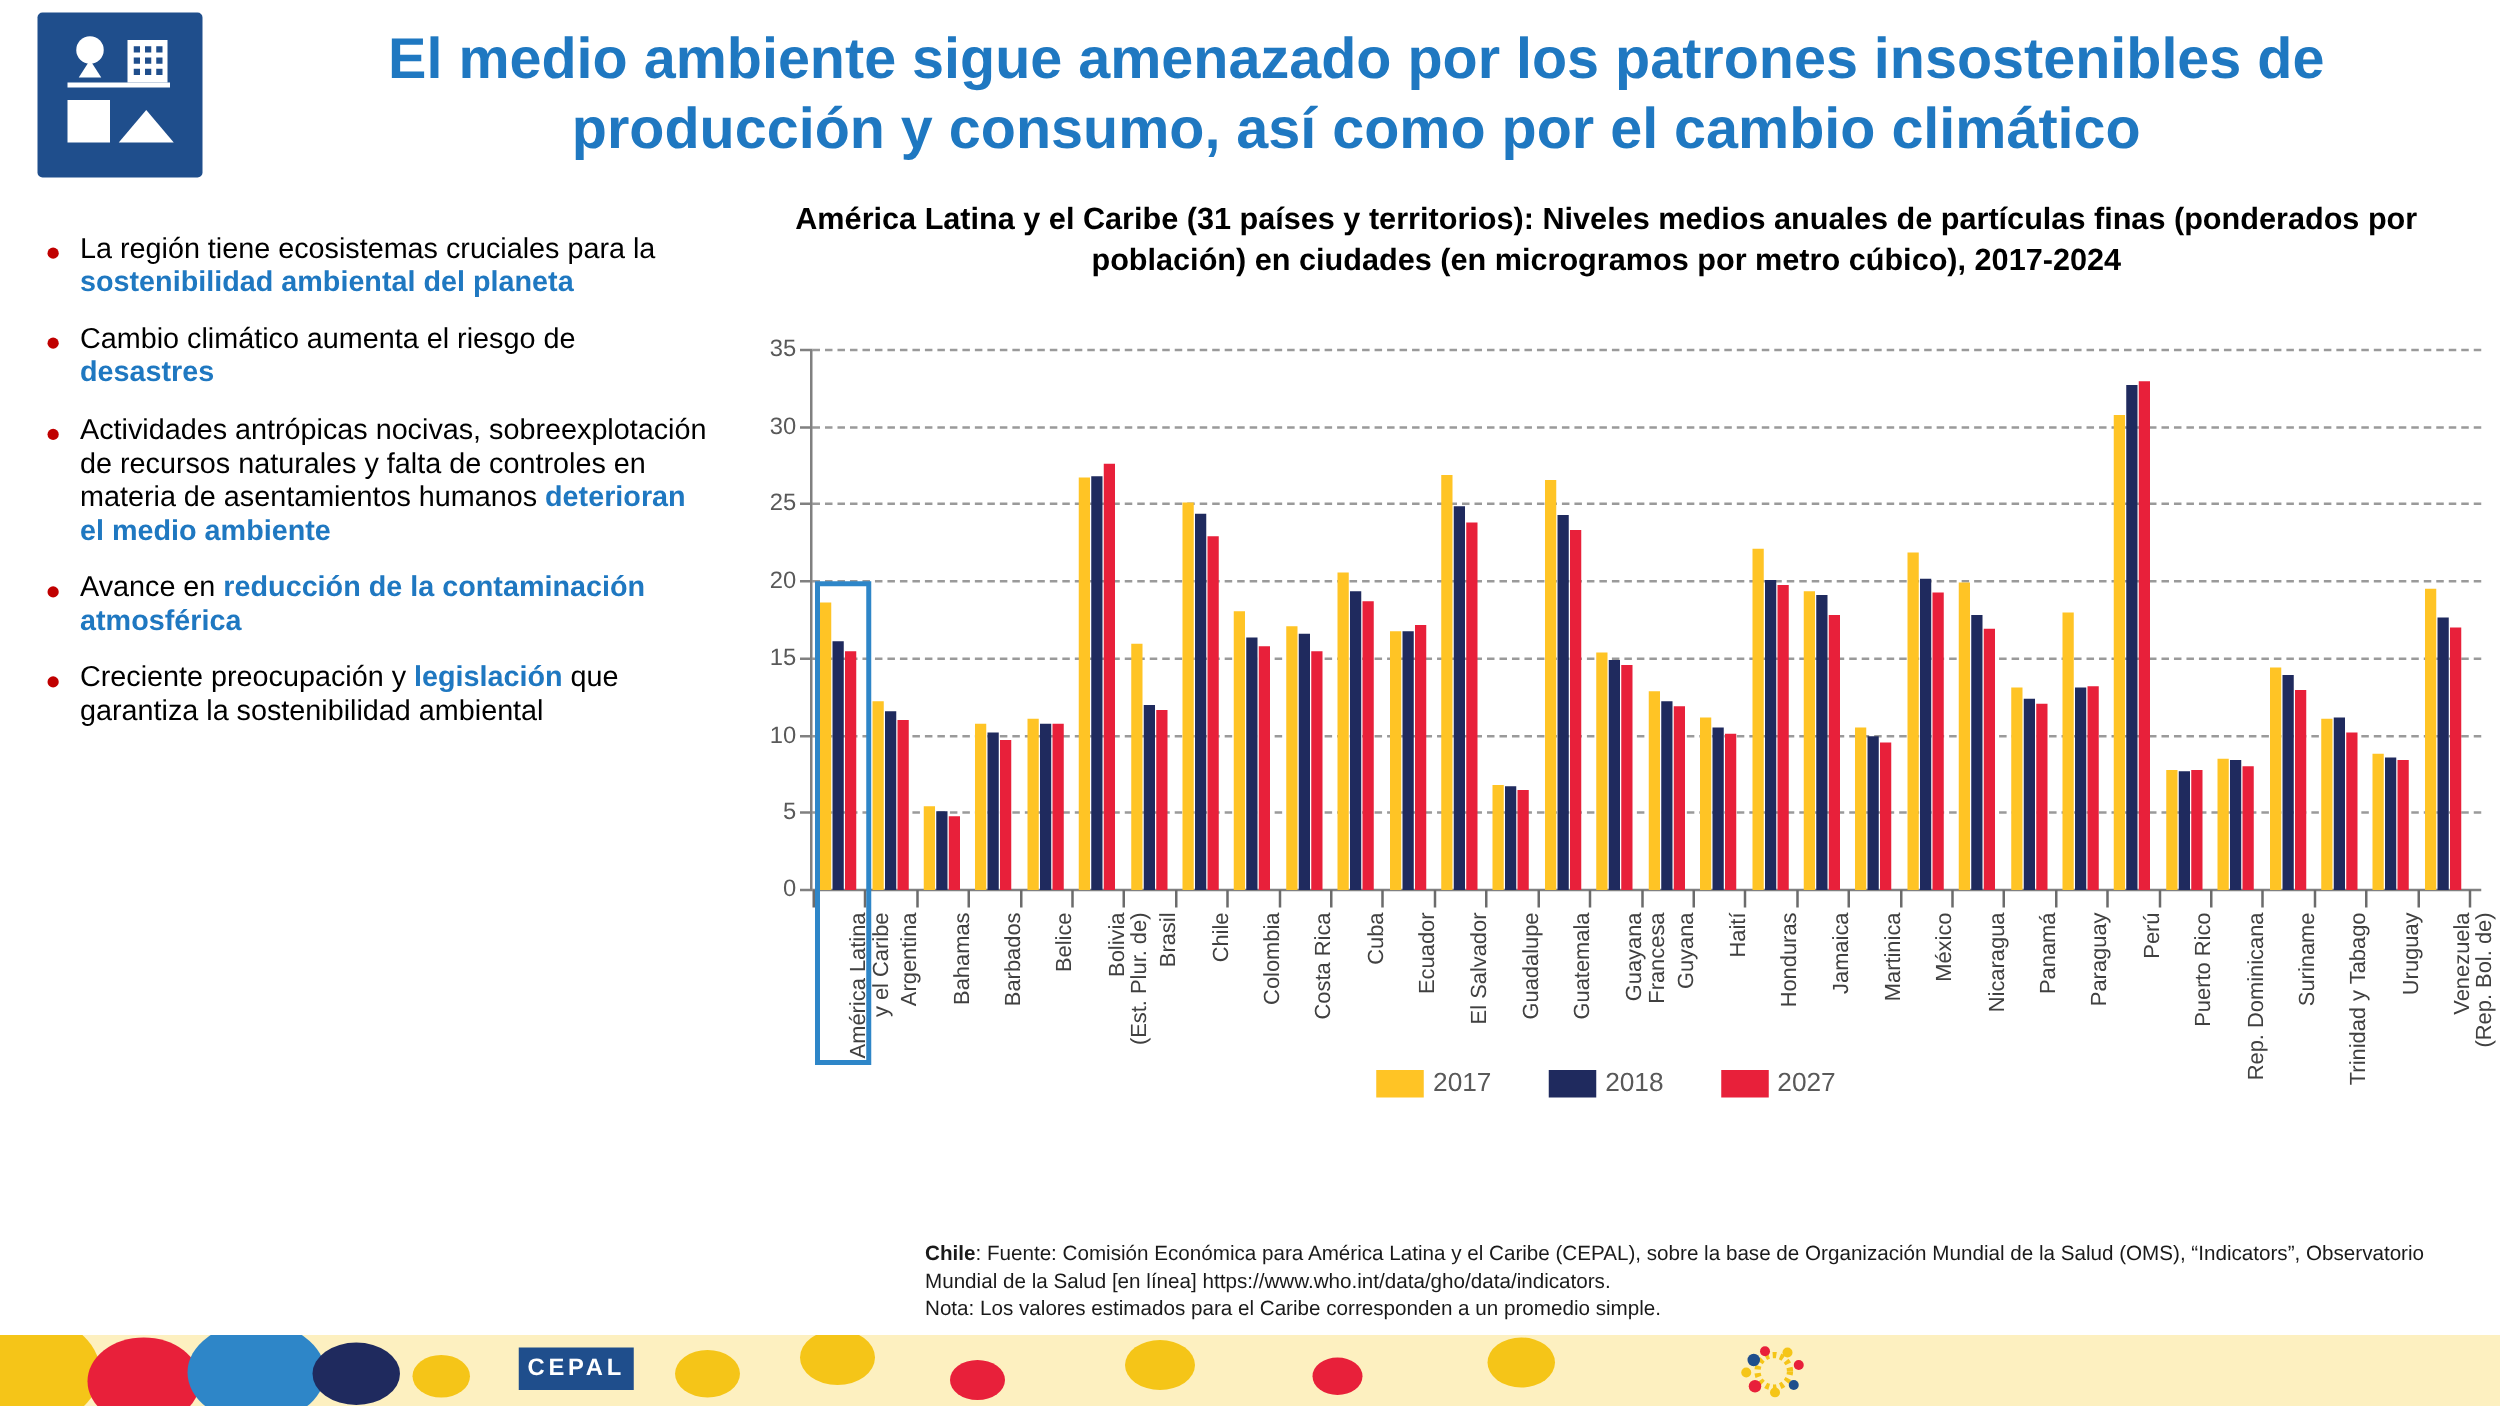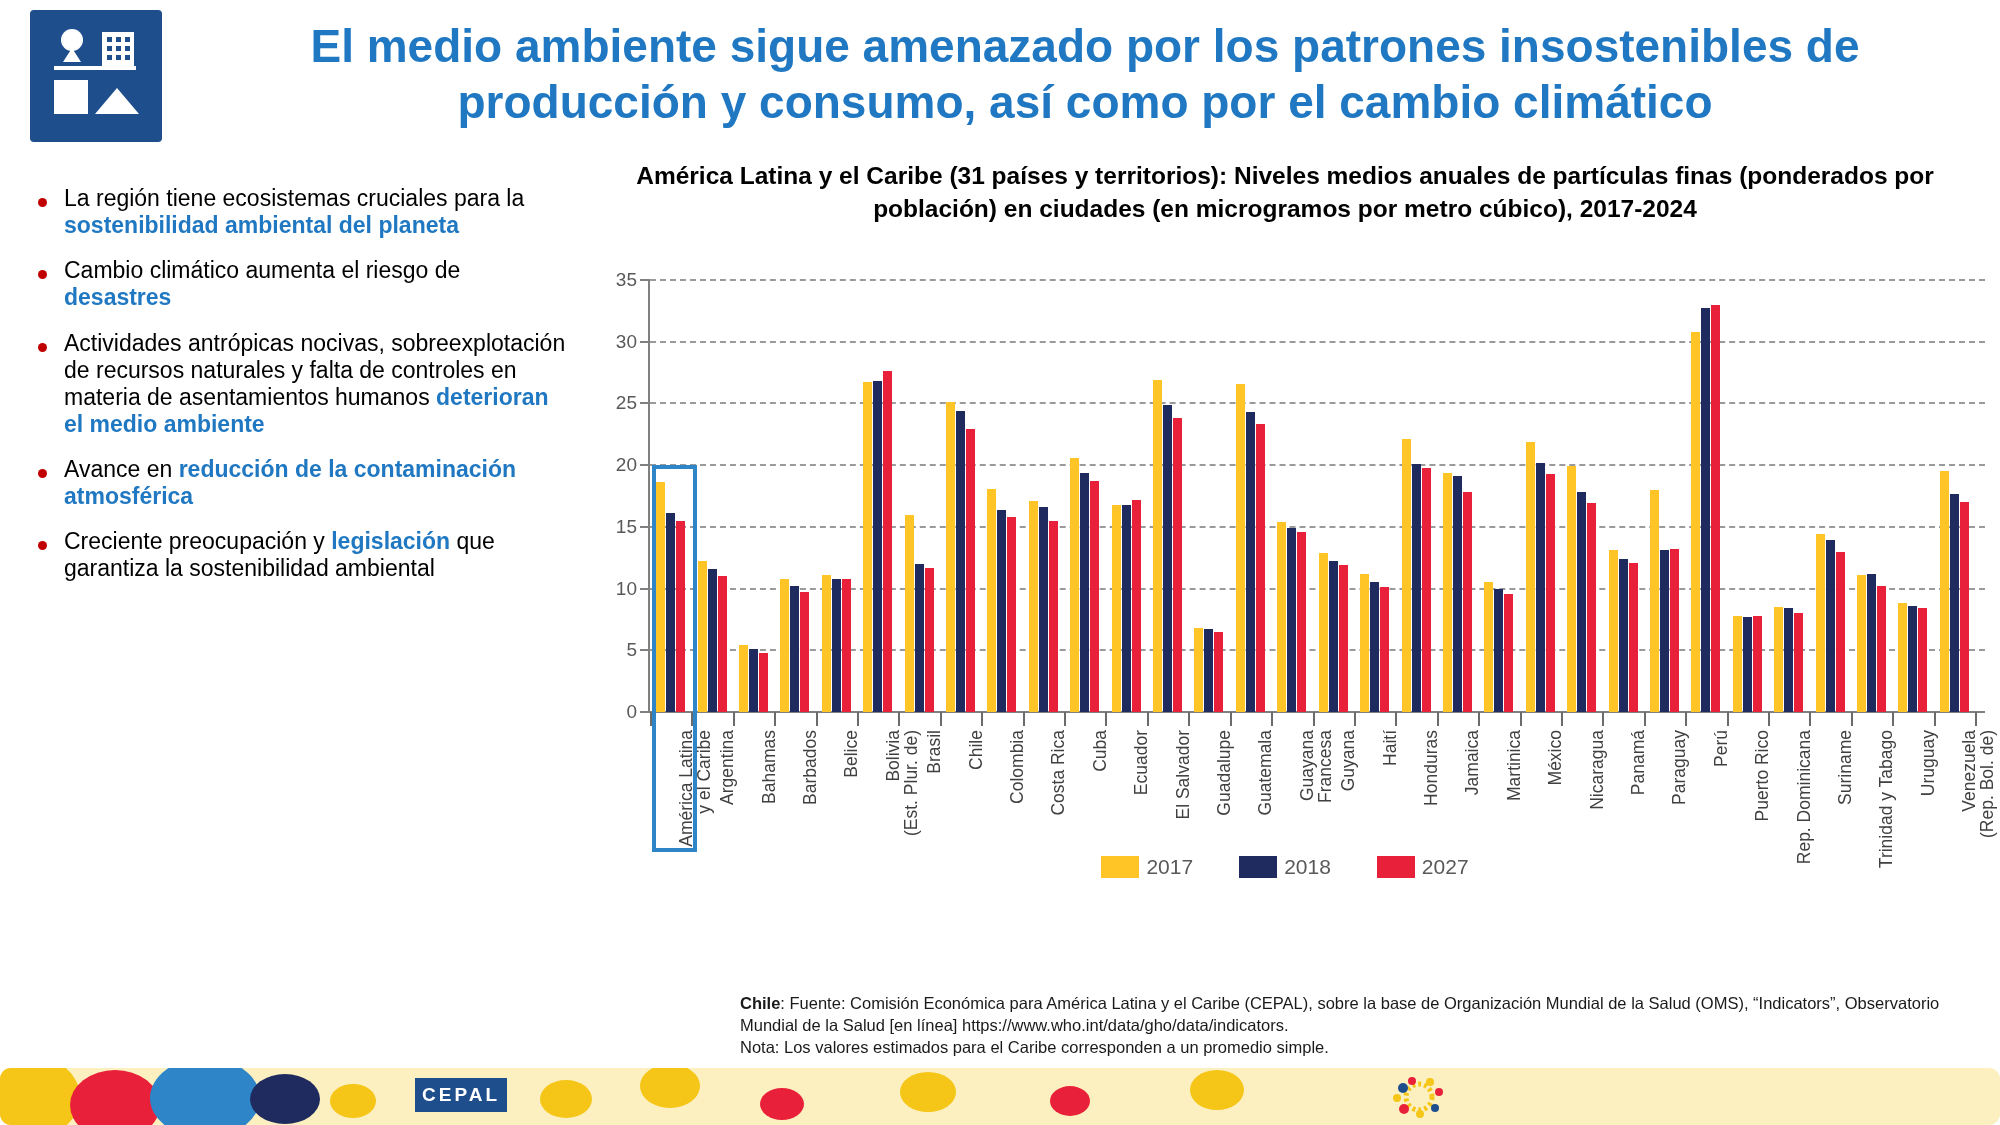--- a/index.html
+++ b/index.html
@@ -121,21 +121,20 @@
     position:absolute;left:740px;top:993px;width:1250px;
     font-size:16.5px;line-height:1.32;color:#1a1a1a;
   }
   #source b{font-weight:bold;}
 
   
   #footer{
     position:absolute;left:0;top:1068px;width:2000px;height:57px;
     background:#fdf0c0;
     overflow:hidden;
-    border-radius:11px;
   }
   .blob{position:absolute;border-radius:50%;}
   #cepal-logo{
     position:absolute;left:415px;top:10px;width:92px;height:34px;
     background:#1f4e8c;color:#ffffff;
     font-size:19px;letter-spacing:3px;font-weight:bold;
     display:flex;align-items:center;justify-content:center;
   }
   #footer-text{
     position:absolute;left:1455px;top:6px;

